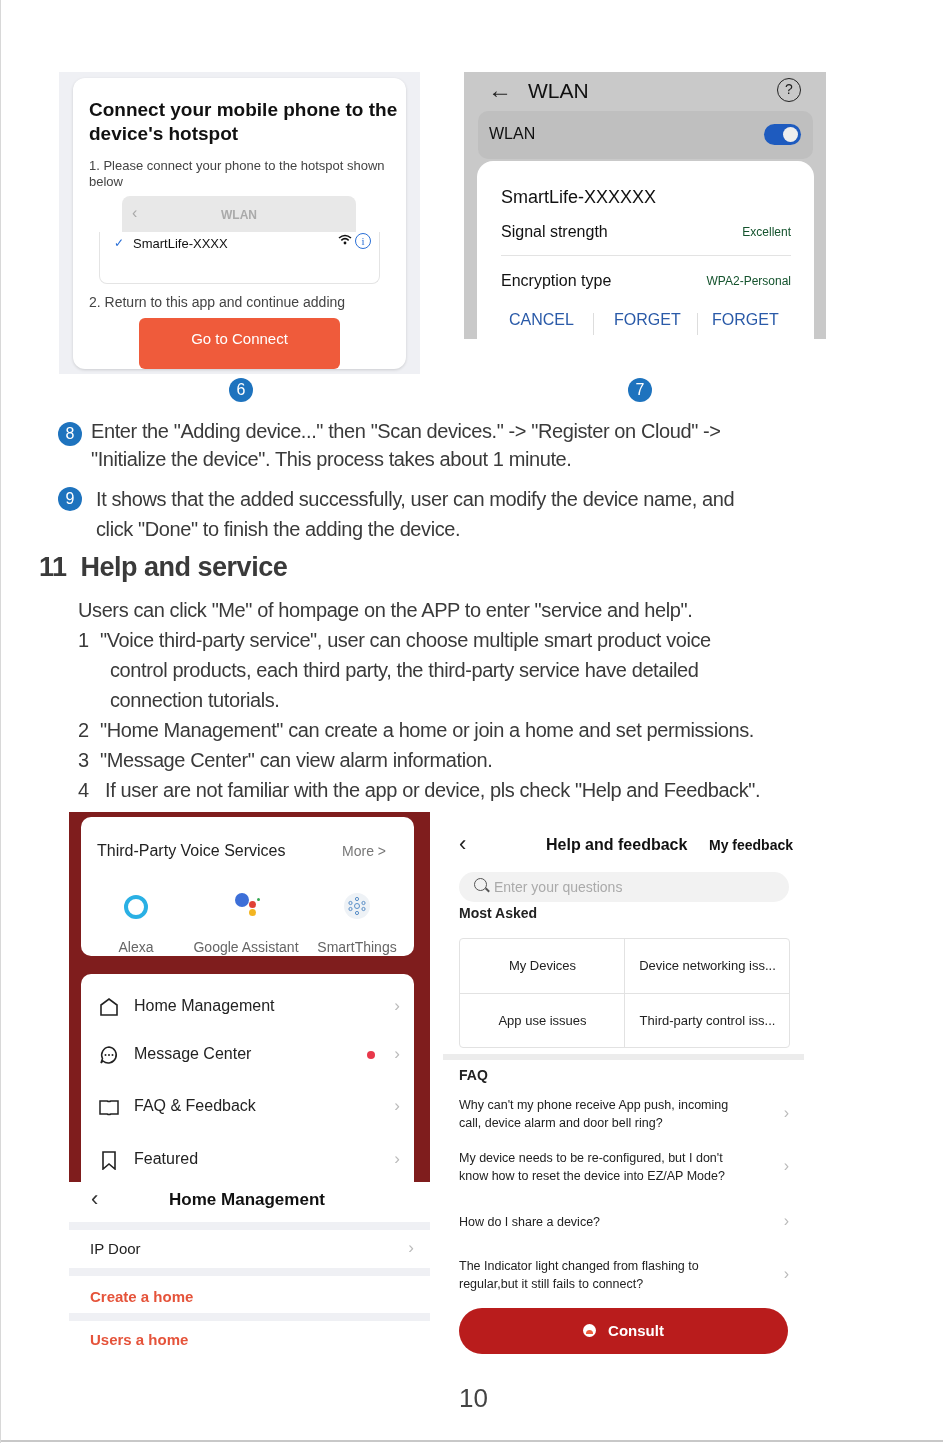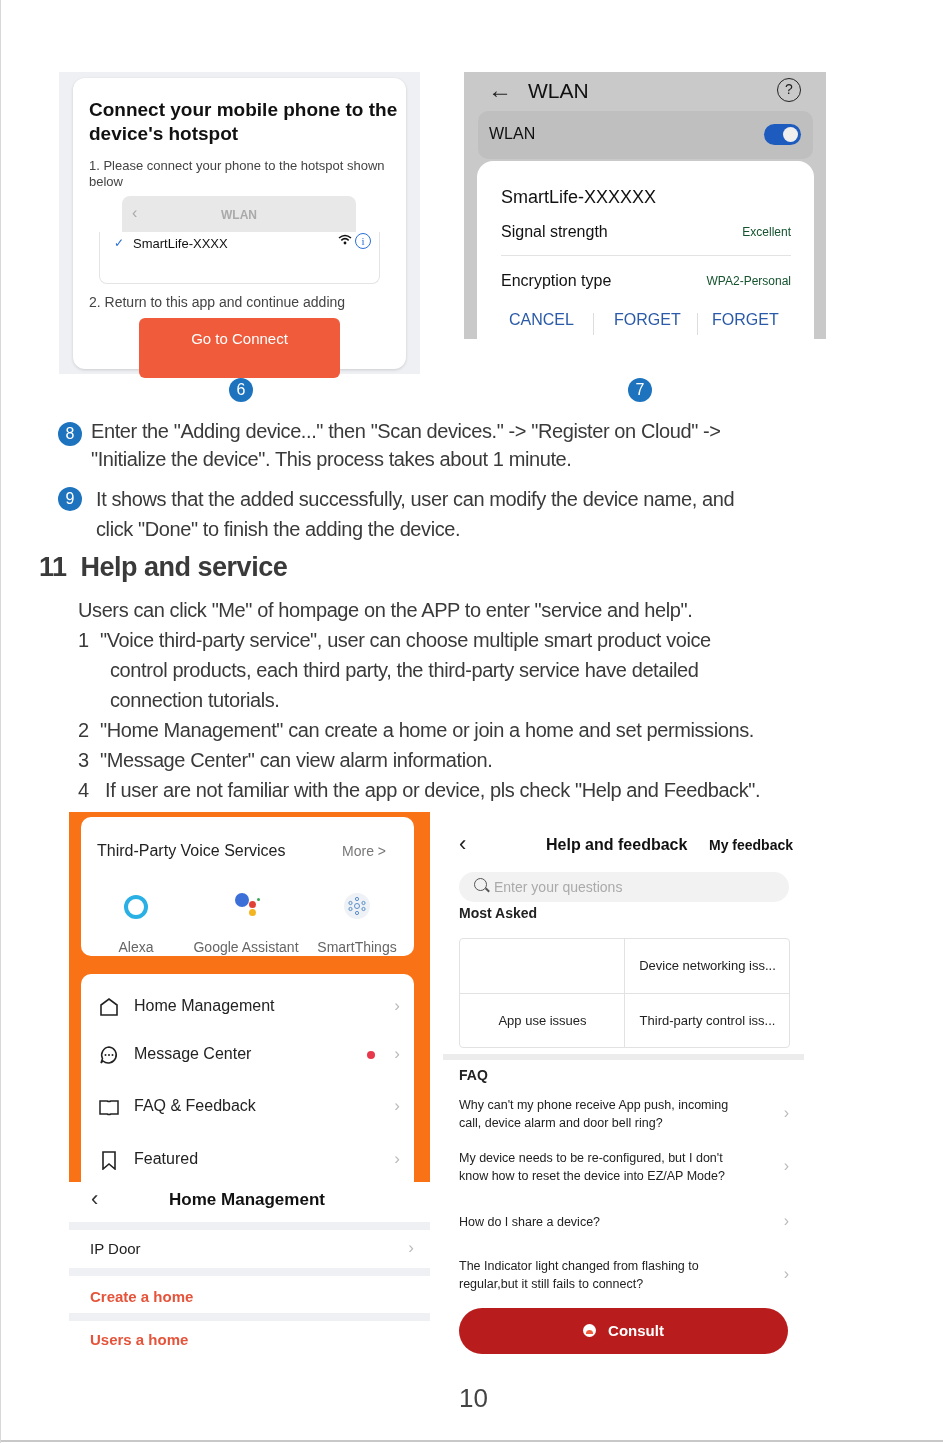--- a/index.html
+++ b/index.html
@@ -15,21 +15,21 @@
   .card6 .step1 { position: absolute; left: 16px; top: 80px; width: 300px; font-size: 13px; color: #444; line-height: 16px; }
   .wlan-mini { position: absolute; left: 49px; top: 118px; width: 234px; height: 36px; background: #e8e8e8; border-radius: 8px 8px 0 0; }
   .wlan-mini .back { position: absolute; left: 10px; top: 8px; font-size: 16px; color: #aaa; }
   .wlan-mini .lbl { position: absolute; left: 0; width: 100%; top: 12px; text-align: center; font-size: 12px; color: #aaa; font-weight: bold; }
   .wlan-list { position: absolute; left: 26px; top: 154px; width: 281px; height: 52px; background: #fff; border: 1px solid #e4e4e4; border-top: none; border-radius: 0 0 8px 8px; }
   .wlan-list .check { position: absolute; left: 14px; top: 4px; color: #2a6fd6; font-size: 12px; }
   .wlan-list .ssid { position: absolute; left: 33px; top: 4px; font-size: 13px; color: #111; }
   .wlan-list .wifi { position: absolute; left: 238px; top: 2px; font-size: 12px; color: #111; }
   .wlan-list .info { position: absolute; left: 255px; top: 1px; width: 16px; height: 16px; border: 1.3px solid #2a6fd6; border-radius: 50%; color: #2a6fd6; font-size: 11px; text-align: center; line-height: 14px; font-family: "Liberation Serif", serif; }
   .card6 .step2 { position: absolute; left: 16px; top: 216px; font-size: 14px; color: #444; }
-  .btn-connect6 { position: absolute; left: 66px; top: 240px; width: 201px; height: 60px; background: #ef5b3b; border-radius: 6px; color: #fff; font-size: 15px; text-align: center; line-height: 42px; }
+  .btn-connect6 { position: absolute; left: 66px; top: 240px; width: 201px; height: 51px; background: #ef5b3b; border-radius: 6px; color: #fff; font-size: 15px; text-align: center; line-height: 42px; }
 
   
   .shot7 { left: 463px; top: 72px; width: 362px; height: 267px; background: #c9c9c9; overflow: hidden; }
   .shot7 .back-arrow { position: absolute; left: 24px; top: 4px; font-size: 24px; color: #222; }
   .shot7 .hdr { position: absolute; left: 64px; top: 7px; font-size: 21px; color: #111; }
   .shot7 .help { position: absolute; left: 313px; top: 6px; width: 24px; height: 24px; border: 1.5px solid #222; border-radius: 50%; font-size: 14px; text-align: center; line-height: 21px; color: #222; }
   .shot7 .wlan-row { position: absolute; left: 14px; top: 39px; width: 335px; height: 48px; background: #bfbfbf; border-radius: 10px; }
   .shot7 .wlan-row .lbl { position: absolute; left: 11px; top: 14px; font-size: 16px; color: #111; }
   .toggle { position: absolute; left: 286px; top: 13px; width: 37px; height: 21px; background: #1e5bbf; border-radius: 11px; }
   .toggle .knob { position: absolute; right: 3px; top: 3px; width: 15px; height: 15px; background: #eee; border-radius: 50%; }
@@ -43,21 +43,21 @@
   .dialog7 .act { position: absolute; top: 0; font-size: 16px; color: #2a5aa8; }
   .dialog7 .vsep { position: absolute; top: 2px; width: 1px; height: 22px; background: #ddd; }
 
   
   .badge { width: 24px; height: 24px; border-radius: 50%; background: #1e73be; color: #fff; font-size: 16px; text-align: center; line-height: 24px; font-family: "Liberation Sans", sans-serif; }
   .para { font-size: 20px; color: #3a3a3a; line-height: 28px; letter-spacing: -0.4px; }
 
   .section-title { left: 38px; top: 552px; font-size: 27px; font-weight: bold; color: #3a3a3a; letter-spacing: -0.5px; }
 
   
-  .shot-me { left: 68px; top: 812px; width: 361px; height: 370px; background: #f97316; }
+  .shot-me { left: 68px; top: 812px; width: 361px; height: 370px; background: #7f1d1d; }
   .voice-card { position: absolute; left: 12px; top: 5px; width: 333px; height: 139px; background: #fff; border-radius: 10px; }
   .voice-card .title { position: absolute; left: 16px; top: 25px; font-size: 16px; color: #222; }
   .voice-card .more { position: absolute; right: 28px; top: 26px; font-size: 14px; color: #777; }
   .voice-item { position: absolute; top: 72px; width: 110px; text-align: center; }
   .voice-item .ico { height: 30px; position: relative; }
   .voice-item .lbl { font-size: 14px; color: #666; margin-top: 20px; }
   .alexa-ring { position: absolute; left: 43px; top: 6px; width: 24px; height: 24px; border: 4px solid #2ab0e4; border-radius: 50%; }
   .g-dot { position: absolute; border-radius: 50%; }
   .menu-card { position: absolute; left: 12px; top: 162px; width: 333px; height: 210px; background: #fff; border-radius: 10px 10px 0 0; }
   .menu-row { position: absolute; left: 0; width: 100%; height: 40px; }
@@ -291,20 +291,21 @@
   <span class="title">Help and feedback</span>
   <span class="myfb">My feedback</span>
   <div class="search">
     <span class="ico"></span>
     <span class="ph">Enter your questions</span>
   </div>
   <span class="most">Most Asked</span>
   <div class="grid">
     <div class="vline"></div>
       <div class="hline"></div>
+    <div class="cell" style="left:0; top:0;">My Devices</div>
     <div class="cell" style="left:165px; top:0;">Device networking iss...</div>
     <div class="cell" style="left:0; top:55px;">App use issues</div>
     <div class="cell" style="left:165px; top:55px;">Third-party control iss...</div>
   </div>
   <div class="divider"></div>
   <span class="faq">FAQ</span>
 
   <div class="faq-item" style="top:281px">
     <div class="q">Why can't my phone receive App push, incoming</div>
     <div class="q">call, device alarm and door bell ring?</div>

